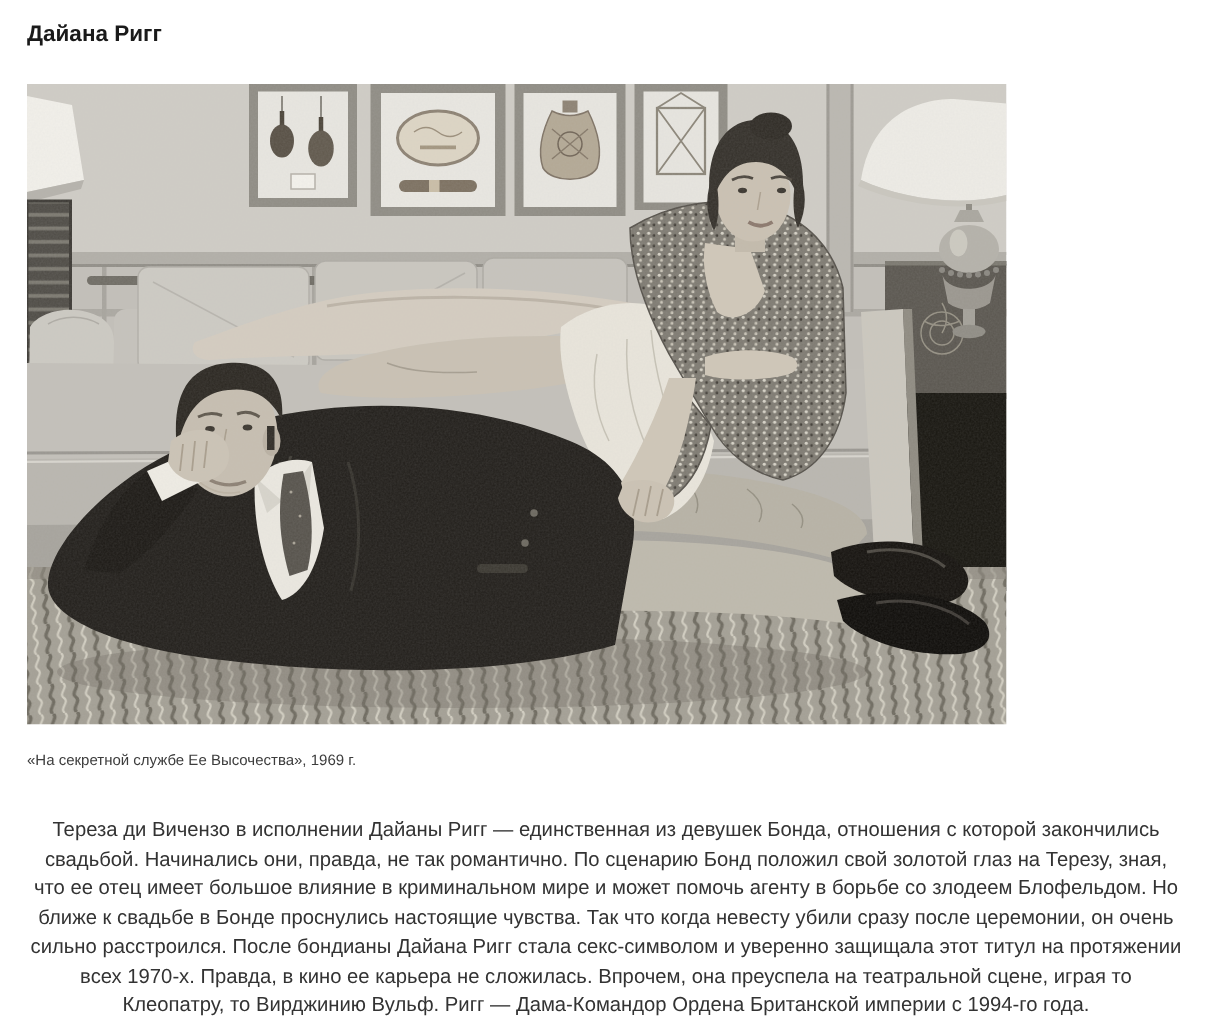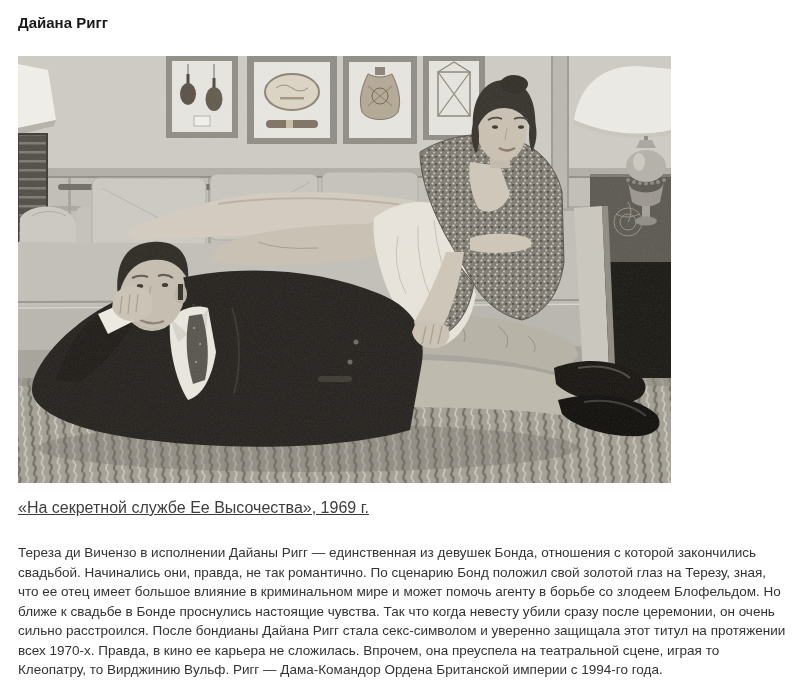--- a/index.html
+++ b/index.html
@@ -1,22 +1,22 @@
 <!DOCTYPE html>
 <html><head>
 <meta charset="utf-8">
 <style>
   html,body{margin:0;padding:0;background:#fff;}
   body{width:804px;height:681px;overflow:hidden;font-family:"Liberation Sans",sans-serif;color:#333;}
   .page{padding:14px 16px 0 18px;border-radius:14px;}
   .title{font-size:15px;line-height:17px;font-weight:bold;color:#1a1a1a;margin:0 0 25px 0;}
   figure.photo{margin:0;width:653px;height:427px;}
   figure.photo svg{display:block;}
-  .caption{margin:17px 0 0 0;font-size:16px;line-height:16px;color:#3d3d3d;text-decoration:underline;}
-  .body-text{margin:27px 0 0 0;font-size:13.5px;line-height:19.5px;color:#333;width:772px;text-align:left;}
+  .caption{margin:17px 0 0 0;font-size:10px;line-height:16px;color:#3d3d3d;}
+  .body-text{margin:27px 0 0 0;font-size:13.5px;line-height:19.5px;color:#333;width:772px;text-align:center;}
 </style>
 </head>
 <body>
 
 <div class="page">
 
   <h1 class="title">Дайана Ригг</h1>
 
   <figure class="photo">
     <svg width="653" height="427" viewBox="0 0 653 427" role="img" aria-label="Чёрно-белое фото: Дайана Ригг полулежит на диване, Джордж Лэзенби лежит на ковре у дивана">

